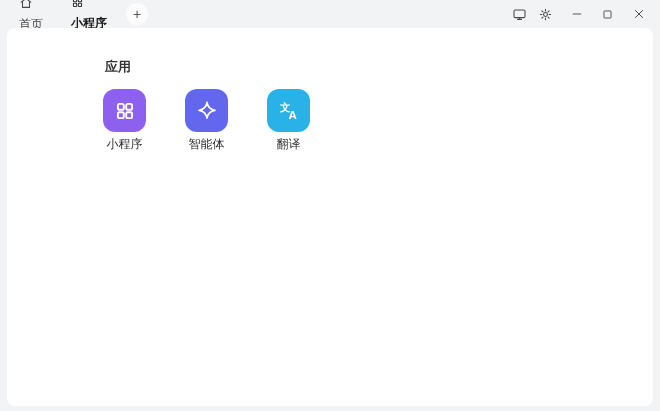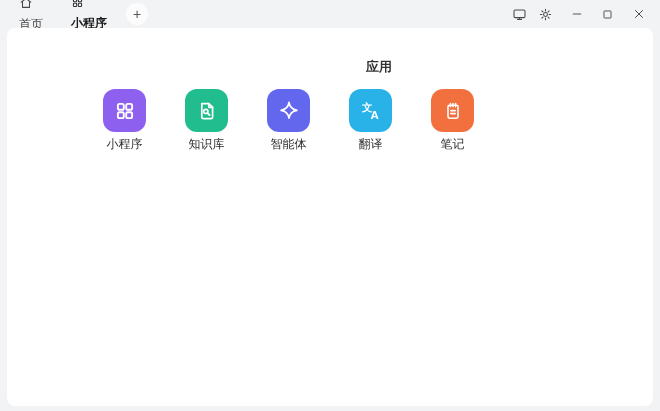--- a/index.html
+++ b/index.html
@@ -65,21 +65,20 @@
     background: var(--card-bg, #ffffff);
     border-radius: 8px;
     padding: 32px 0 0 96px;
   }
   .section-title {
     font-size: 13px;
     font-weight: 700;
     color: var(--text-primary, #333333);
     line-height: 14px;
     margin: 0 0 15px 2px;
-    text-align: center;
   }
   .app-grid {
     display: flex;
     flex-wrap: wrap;
     column-gap: 39px;
     row-gap: 12px;
     width: 470px;
   }
   .app-item {
     width: 43px;
@@ -170,51 +169,30 @@
           <svg width="24" height="24" viewBox="0 0 24 24" fill="none" stroke="#fff" stroke-linecap="round" stroke-linejoin="round" stroke-width="1.9">
     <rect x="4.9" y="4.9" width="5.9" height="5.9" rx="1.6"></rect>
             <rect x="13.2" y="4.9" width="5.9" height="5.9" rx="1.6"></rect>
     <rect x="4.9" y="13.2" width="5.9" height="5.9" rx="1.6"></rect>
             <rect x="13.2" y="13.2" width="5.9" height="5.9" rx="1.6"></rect>
           </svg>
         </div>
     <div class="app-label">小程序</div>
   </div>
       <div class="app-item">
-    <div class="app-icon" style="background: rgb(34, 189, 142); color: rgb(34, 189, 142);">
-          <svg width="24" height="24" viewBox="0 0 24 24" fill="none" stroke="#fff" stroke-linecap="round" stroke-linejoin="round" stroke-width="1.7">
-    <path d="M6.8 4.6h7L17.6 8.3v10a1.3 1.3 0 0 1-1.3 1.3H8.1a1.3 1.3 0 0 1-1.3-1.3z"></path>
-    <path d="M13.8 4.6v3.7h3.8"></path>
-            <circle cx="10.8" cy="12.4" r="2.1"></circle>
-            <path d="M12.3 13.9l2.3 2.3"></path>
-          </svg>
-        </div>
-    <div class="app-label">知识库</div>
-  </div>
-      <div class="app-item">
     <div class="app-icon" style="background: rgb(99, 103, 238); color: rgb(99, 103, 238);">
           <svg width="24" height="24" viewBox="0 0 24 24" fill="none" stroke="#fff" stroke-linecap="round" stroke-linejoin="round" stroke-width="1.7">
     <path d="M12 3.4c.7 4.4 3.5 7.2 7.9 7.9-4.4.7-7.2 3.5-7.9 7.9-.7-4.4-3.5-7.2-7.9-7.9 4.4-.7 7.2-3.5 7.9-7.9z"></path>
           </svg>
         </div>
     <div class="app-label">智能体</div>
   </div>
       <div class="app-item">
     <div class="app-icon" style="background: rgb(41, 178, 232); color: rgb(41, 178, 232);">
           <svg width="24" height="24" viewBox="0 0 24 24">
     <text x="8.2" y="12.2" text-anchor="middle" font-size="10.5" font-weight="bold" fill="#fff" font-family="inherit">文</text>
     <text x="15.6" y="20.4" text-anchor="middle" font-size="11.5" font-weight="bold" fill="#fff" font-family="inherit">A</text>
           </svg>
         </div>
     <div class="app-label">翻译</div>
   </div>
-      <div class="app-item">
-    <div class="app-icon" style="background: rgb(242, 112, 62); color: rgb(242, 112, 62);">
-          <svg width="24" height="24" viewBox="0 0 24 24" fill="none" stroke="#fff" stroke-linecap="round" stroke-linejoin="round" stroke-width="1.6">
-    <rect x="7" y="6.2" width="10" height="13" rx="1.6"></rect>
-    <path d="M9.4 4.6v3M12 4.6v3M14.6 4.6v3"></path>
-            <path d="M9.8 11.6h4.4M9.8 14.6h4.4"></path>
-          </svg>
-        </div>
-    <div class="app-label">笔记</div>
-  </div>
     </div>
 </div>
 
 </body></html>

